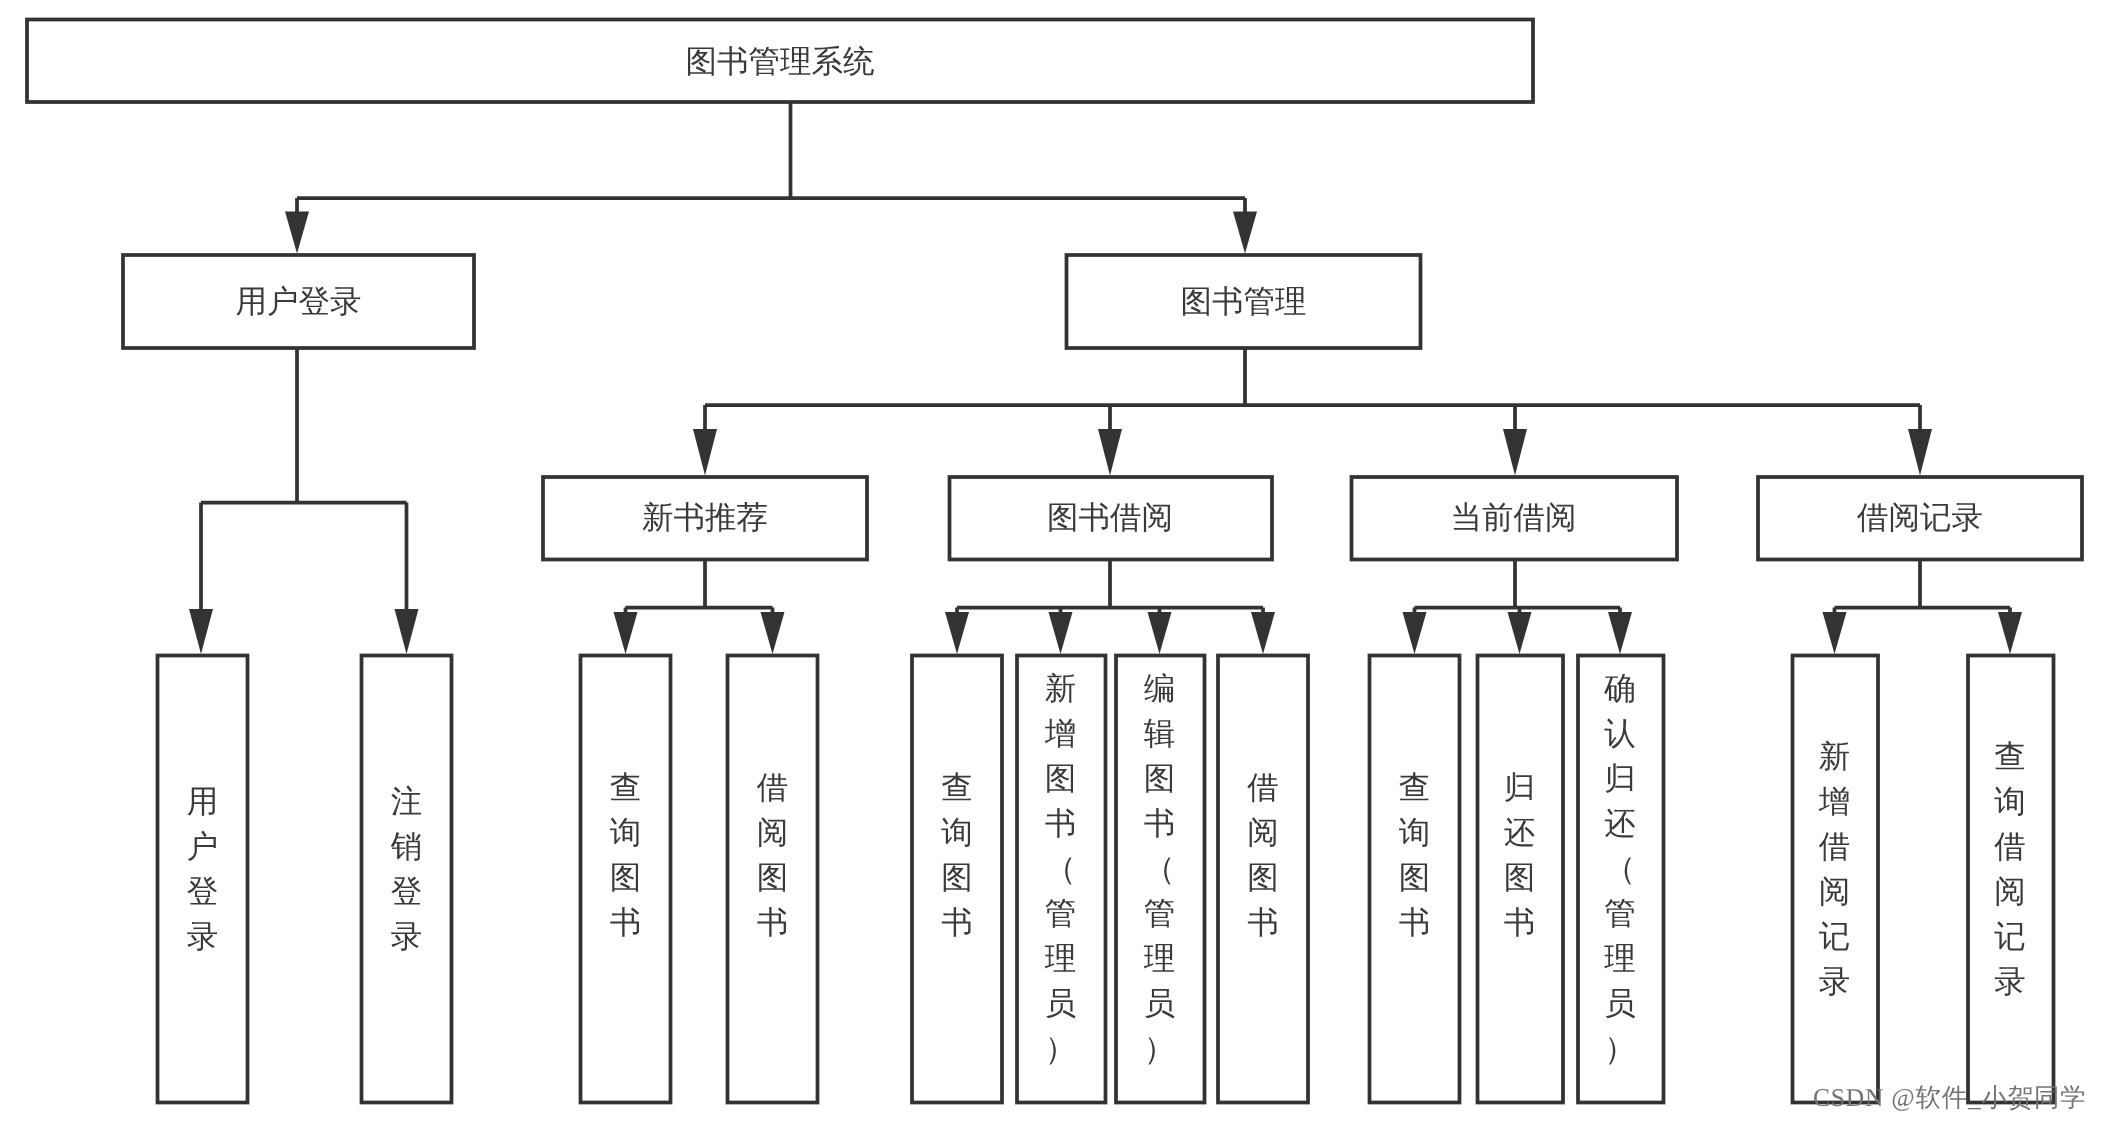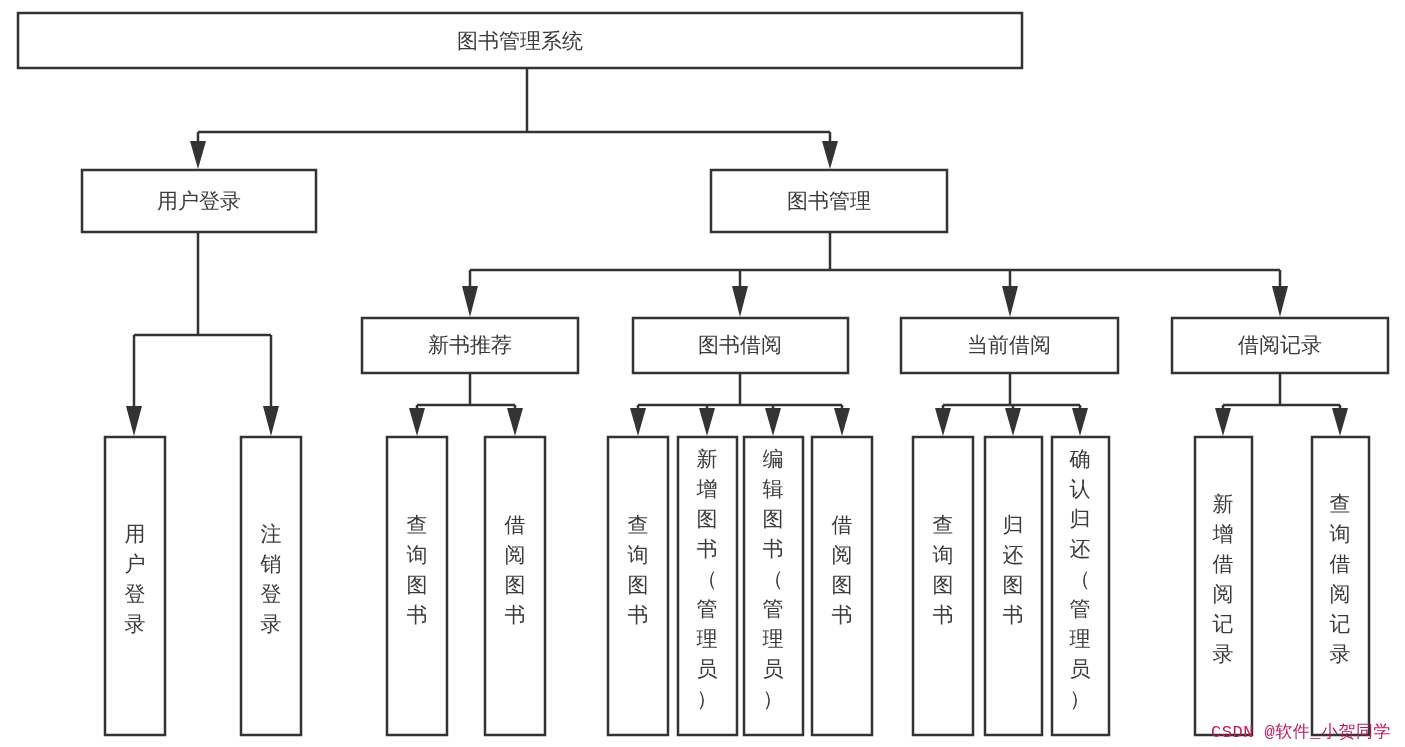--- a/index.html
+++ b/index.html
@@ -51,23 +51,23 @@
   .node-label-v {
     font-family: "DejaVu Sans", "Liberation Sans", sans-serif;
     font-size: 21px;
     fill: #3a3a3a;
     text-anchor: middle;
   }
   .watermark {
     position: absolute;
     right: 14px;
     bottom: 4px;
-    font-family: Liberation Mono, monospace;
+    font-family: Liberation Serif, serif;
     font-size: 17px;
-    color: #be185d;
+    color: #737373;
     letter-spacing: 0.5px;
     white-space: nowrap;
     user-select: none;
   }
 </style>
 </head>
 <body>
 
 <div id="diagram-root">
 

